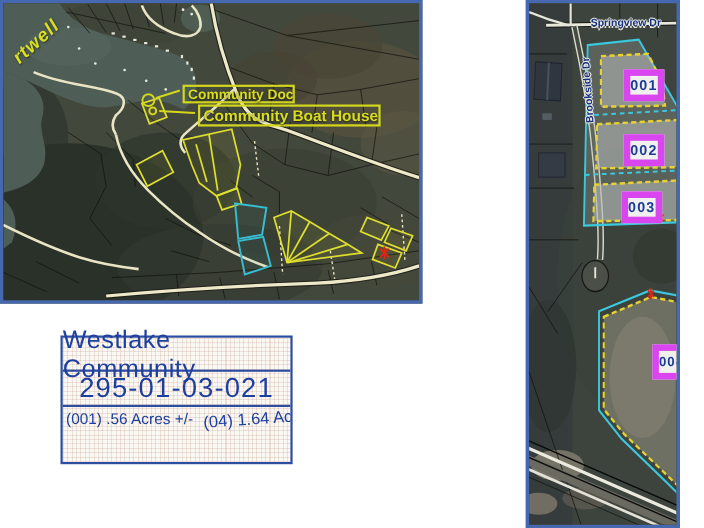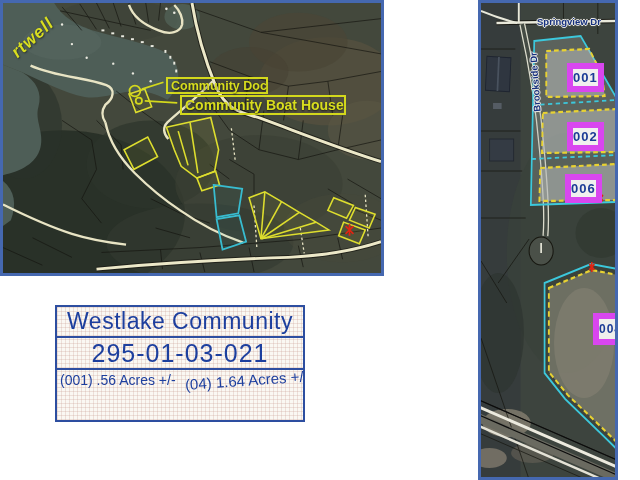--- a/index.html
+++ b/index.html
@@ -30,21 +30,21 @@
 
   .parcel-tag{position:absolute;background:rgba(247,247,245,.93);border:6px solid #d946ef;
               color:#1c3c96;font-weight:bold;font-size:13px;letter-spacing:1px;
               padding:1px 0;line-height:15px;}
   #tag-001{left:86px;top:60px;}
   #tag-002{left:86px;top:119px;}
   #tag-003{left:84px;top:171px;}
   #tag-004{left:112px;top:310px;font-size:12px;line-height:18px;}
 
   
-  #info-box{position:absolute;left:55px;top:305px;width:250px;height:117px;box-sizing:border-box;
+  #info-box{position:absolute;left:55px;top:305px;width:211px;height:117px;box-sizing:border-box;
             border:2px solid #2d4ea0;background:#faf8f3;
             background-image:
               repeating-linear-gradient(0deg,rgba(205,165,155,.30) 0,rgba(205,165,155,.30) 1px,transparent 1px,transparent 4px),
               repeating-linear-gradient(90deg,rgba(205,165,155,.30) 0,rgba(205,165,155,.30) 1px,transparent 1px,transparent 4px);
             color:#1d3f9e;}
   #info-title{height:29px;border-bottom:2px solid #2d4ea0;display:flex;align-items:center;justify-content:center;
               font-size:23px;letter-spacing:0.5px;}
   #info-id{height:30px;border-bottom:2px solid #2d4ea0;display:flex;align-items:center;justify-content:center;
            font-size:25px;letter-spacing:1px;}
   #info-acres{position:relative;height:52px;overflow:hidden;padding:2px 0 0 3px;}
@@ -297,17 +297,17 @@
           <path d="M132,261 L126,267"></path>
           <path d="M129,259 L129,269"></path>
       </g>
     </svg>
 
     <div class="street" id="st-springview">Springview Dr</div>
     <div class="street" id="st-brookside">Brookside Dr</div>
 
     <div class="parcel-tag" id="tag-001">001</div>
     <div class="parcel-tag" id="tag-002">002</div>
-    <div class="parcel-tag" id="tag-003">006</div>
+    <div class="parcel-tag" id="tag-003">003</div>
     <div class="parcel-tag" id="tag-004">004</div>
   </div>
 
 </div>
 
 </body></html>

